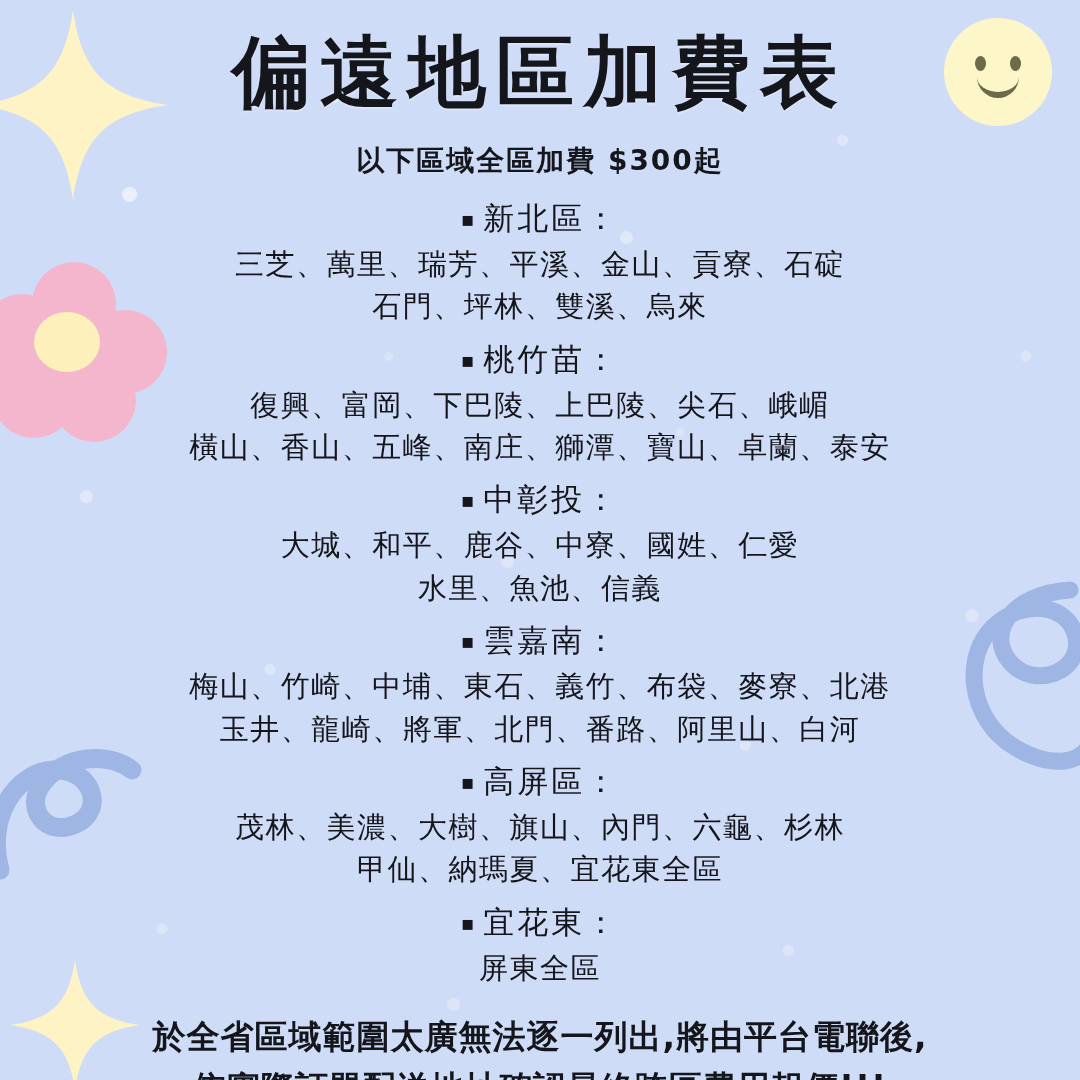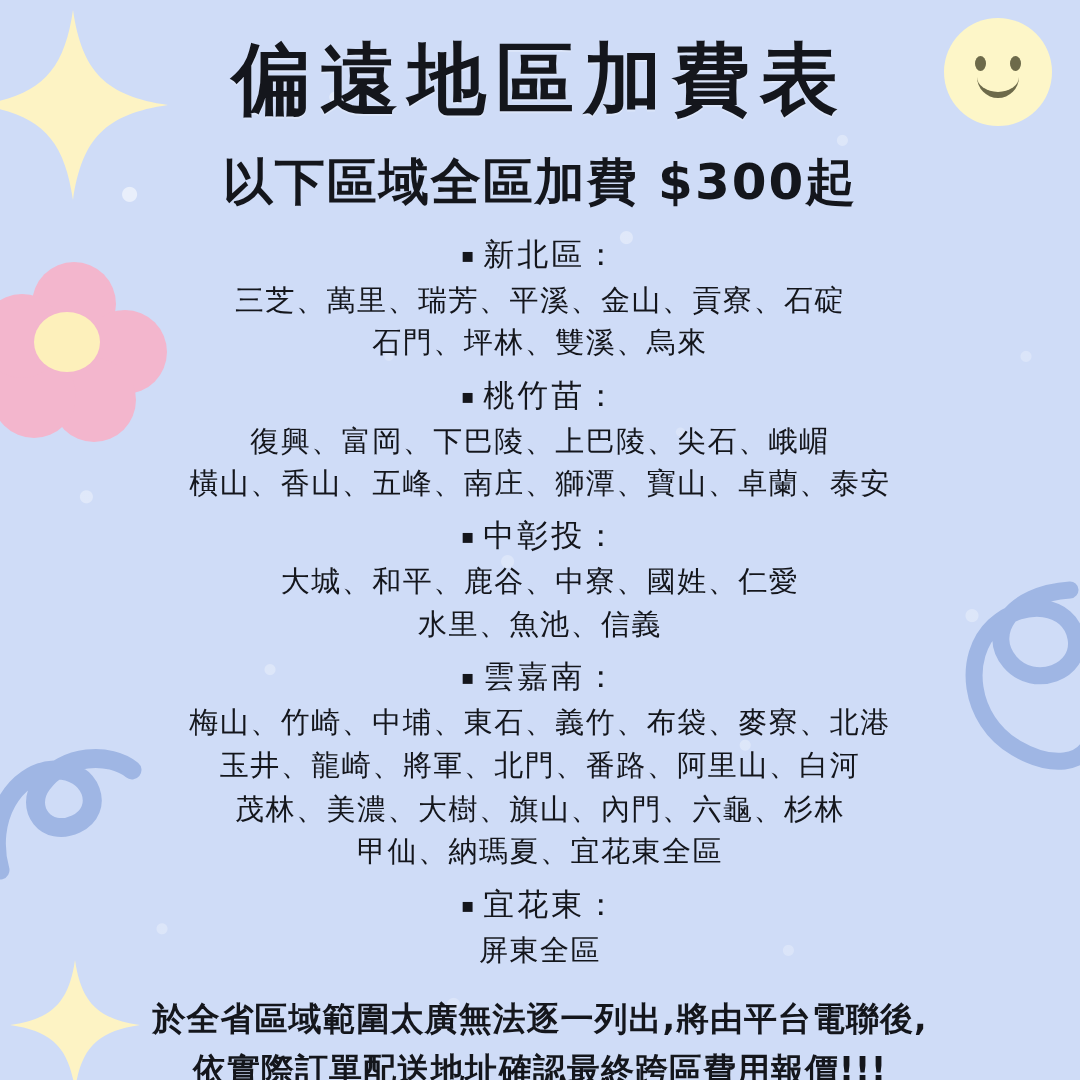--- a/index.html
+++ b/index.html
@@ -105,39 +105,39 @@
   #ribbon-right { right: -20px; top: 580px; }
   #ribbon-left  { left: -20px; top: 700px; }
 
   
   .content {
     position: relative;
     z-index: 5;
     width: 1080px;
     height: 1080px;
     box-sizing: border-box;
-    padding: 15px 40px 0 40px;
+    padding: 8px 40px 0 40px;
     text-align: center;
     color: #14161c;
   }
 
   #main-title {
     font-family: "DejaVu Sans", "Liberation Sans", sans-serif;
     font-weight: bold;
     font-size: 78px;
     letter-spacing: 10px;
     line-height: 1.18;
     margin: 18px 0 0 0;
     text-shadow: 0 2px 0 rgba(255,255,255,.25);
   }
 
   #subtitle {
     font-family: "DejaVu Sans", "Liberation Sans", sans-serif;
     font-weight: bold;
-    font-size: 50px;
+    font-size: 28px;
     letter-spacing: 2px;
     margin: 24px 0 14px 0;
   }
 
   .section { margin: 0 0 2px 0; }
 
   .section-head {
     font-family: "DejaVu Sans", "Liberation Sans", sans-serif;
     font-weight: normal;
     font-size: 31px;
@@ -245,20 +245,23 @@
 
     <div class="section">
       <div class="section-head">
         <span class="bullet">▪</span><span>雲嘉南：</span>
       </div>
       <div class="section-line">梅山、竹崎、中埔、東石、義竹、布袋、麥寮、北港</div>
       <div class="section-line">玉井、龍崎、將軍、北門、番路、阿里山、白河</div>
     </div>
 
     <div class="section">
+      <div class="section-head">
+        <span class="bullet">▪</span><span>高屏區：</span>
+      </div>
       <div class="section-line">茂林、美濃、大樹、旗山、內門、六龜、杉林</div>
       <div class="section-line">甲仙、納瑪夏、宜花東全區</div>
     </div>
 
     <div class="section">
       <div class="section-head">
         <span class="bullet">▪</span><span>宜花東：</span>
       </div>
       <div class="section-line">屏東全區</div>
     </div>

